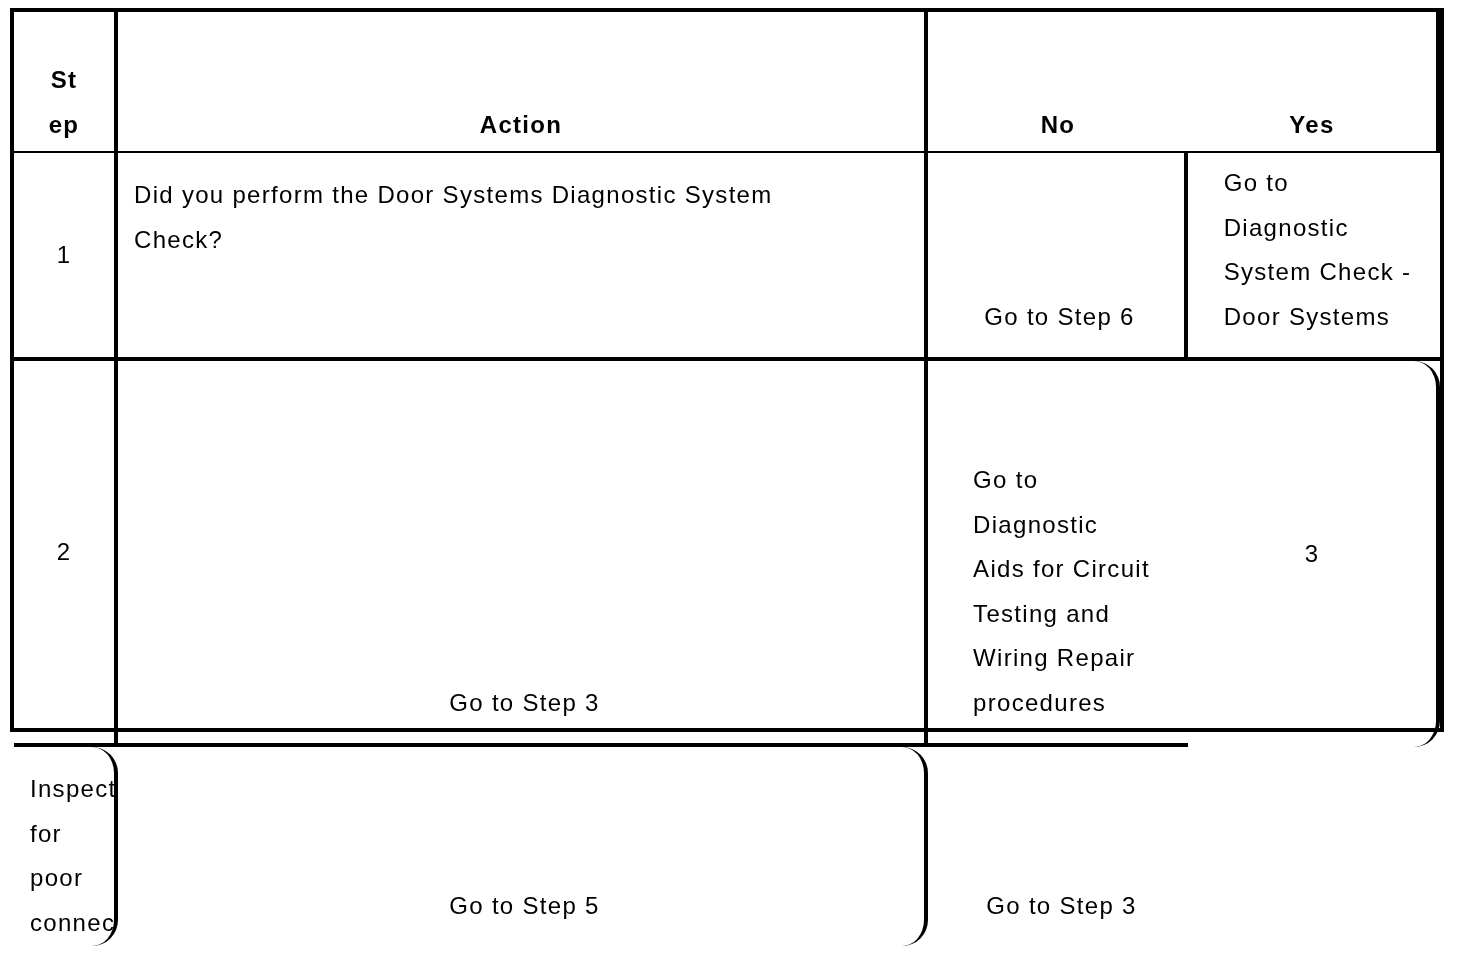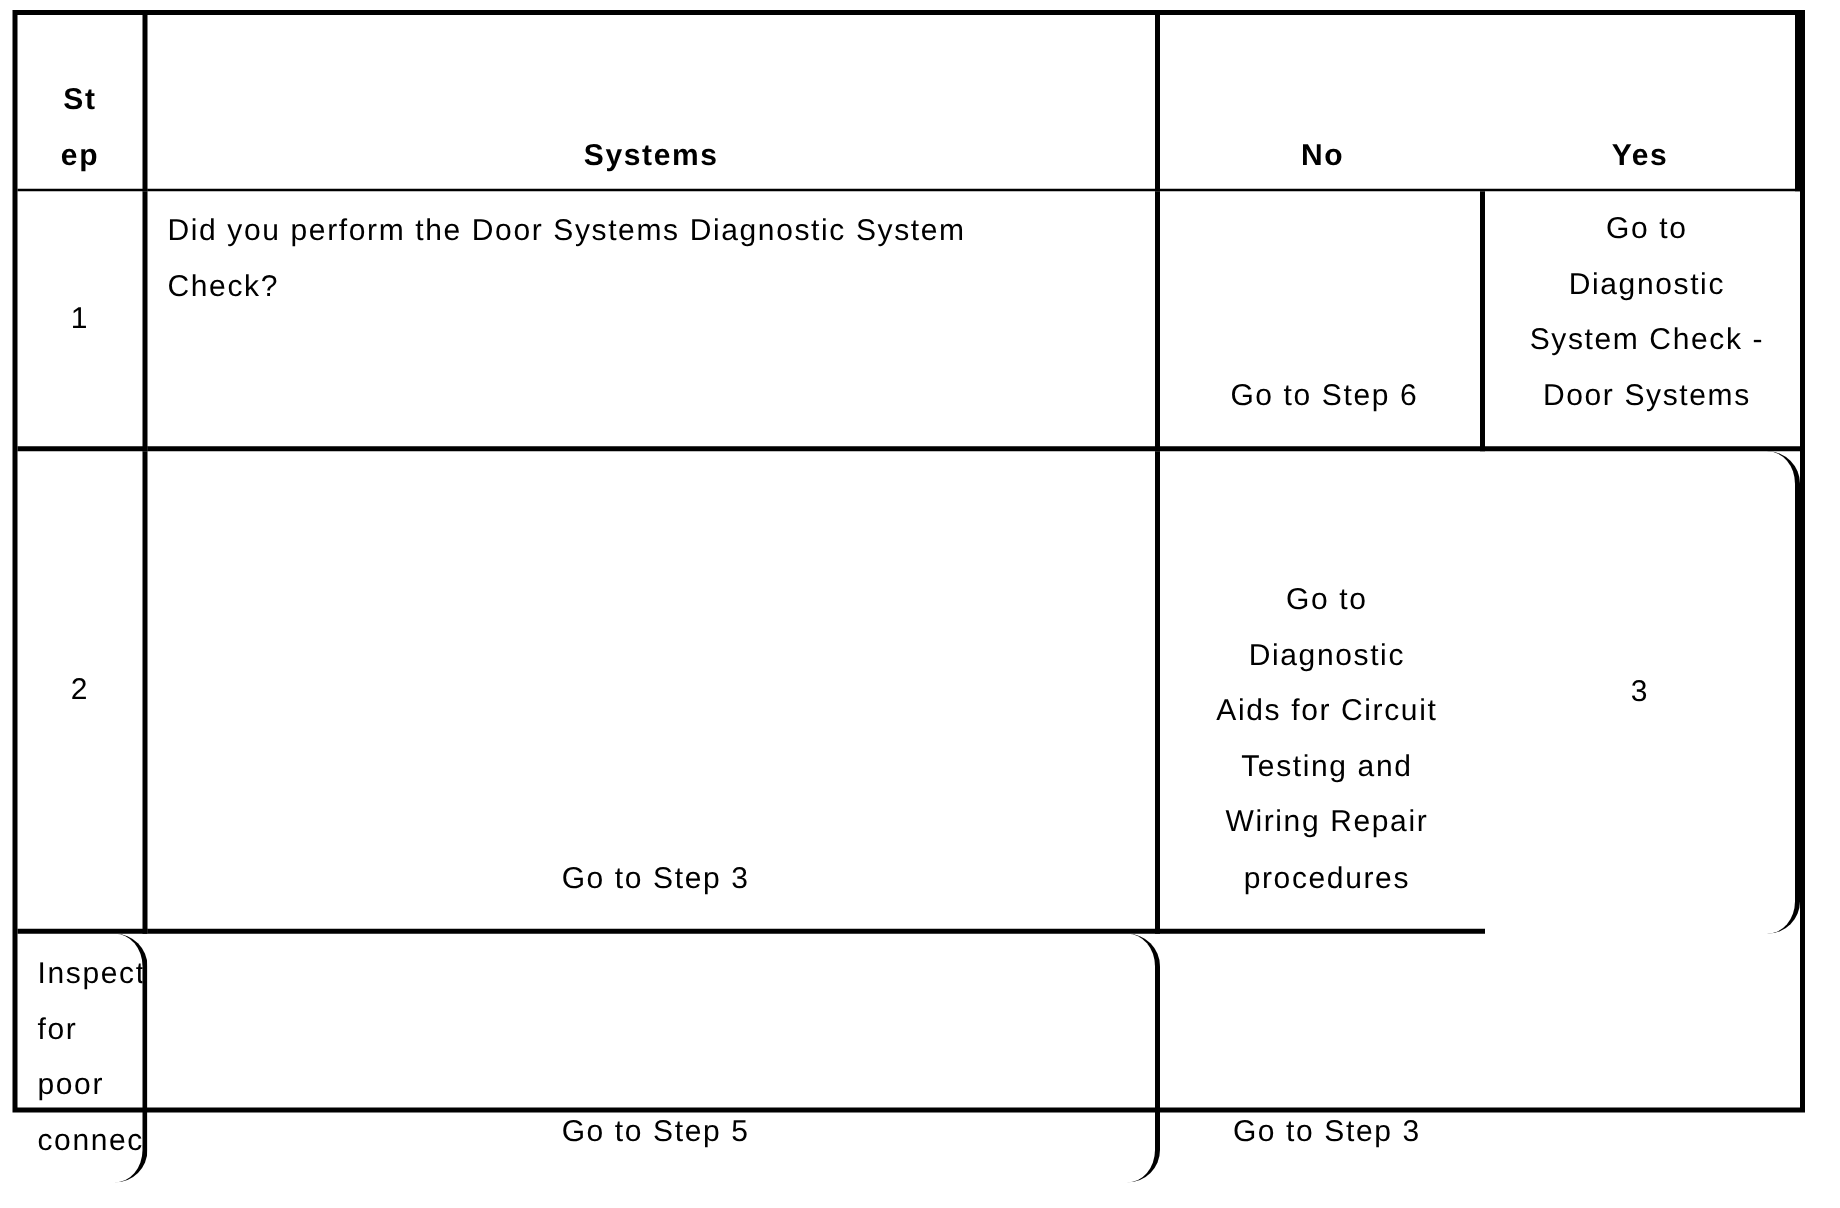--- a/index.html
+++ b/index.html
@@ -12,21 +12,21 @@
     height: 966px;
     position: relative;
     font-family: "Liberation Sans", "DejaVu Sans", sans-serif;
     color: #000000;
   }
   .diag-table {
     position: absolute;
     left: 10px;
     top: 8px;
     width: 1434px;
-    height: 882px;
+    height: 724px;
     box-sizing: border-box;
     border: 4px solid #000000;
     display: grid;
     grid-template-columns: 104px 810px 260px 252px;
     grid-template-rows: 141px 208px 386px 199px;
     background: #ffffff;
   }
   .cell {
     box-sizing: border-box;
     border-right: 4px solid #000000;
@@ -48,42 +48,41 @@
     font-weight: bold;
     padding-bottom: 4px;
     white-space: pre-line;
   }
   .step-cell {
     display: flex;
     align-items: center;
     justify-content: center;
   }
   .action-cell {
-    padding: 10px 20px 6px 16px;
+    padding: 20px 20px 6px 16px;
     white-space: pre-wrap;
     text-align: left;
   }
   .nav-cell {
     display: flex;
     flex-direction: column;
     justify-content: flex-end;
     align-items: center;
-    text-align: center;
     padding: 6px 3px 18px 10px;
     white-space: pre-line;
   }
 </style>
 </head>
 <body>
 
 <div class="diag-table">
 
   <div class="cell hdr">St
 ep</div>
-  <div class="cell hdr">Systems</div>
+  <div class="cell hdr">Action</div>
   <div class="cell hdr last-col">No</div>
   <div class="cell hdr">Yes</div>
 
   <div class="cell step-cell">1</div>
   <div class="cell action-cell">Did you perform the Door Systems Diagnostic System
 Check?</div>
   <div class="cell nav-cell">Go to Step 6</div>
   <div class="cell nav-cell last-col">Go to
 Diagnostic
 System Check -

